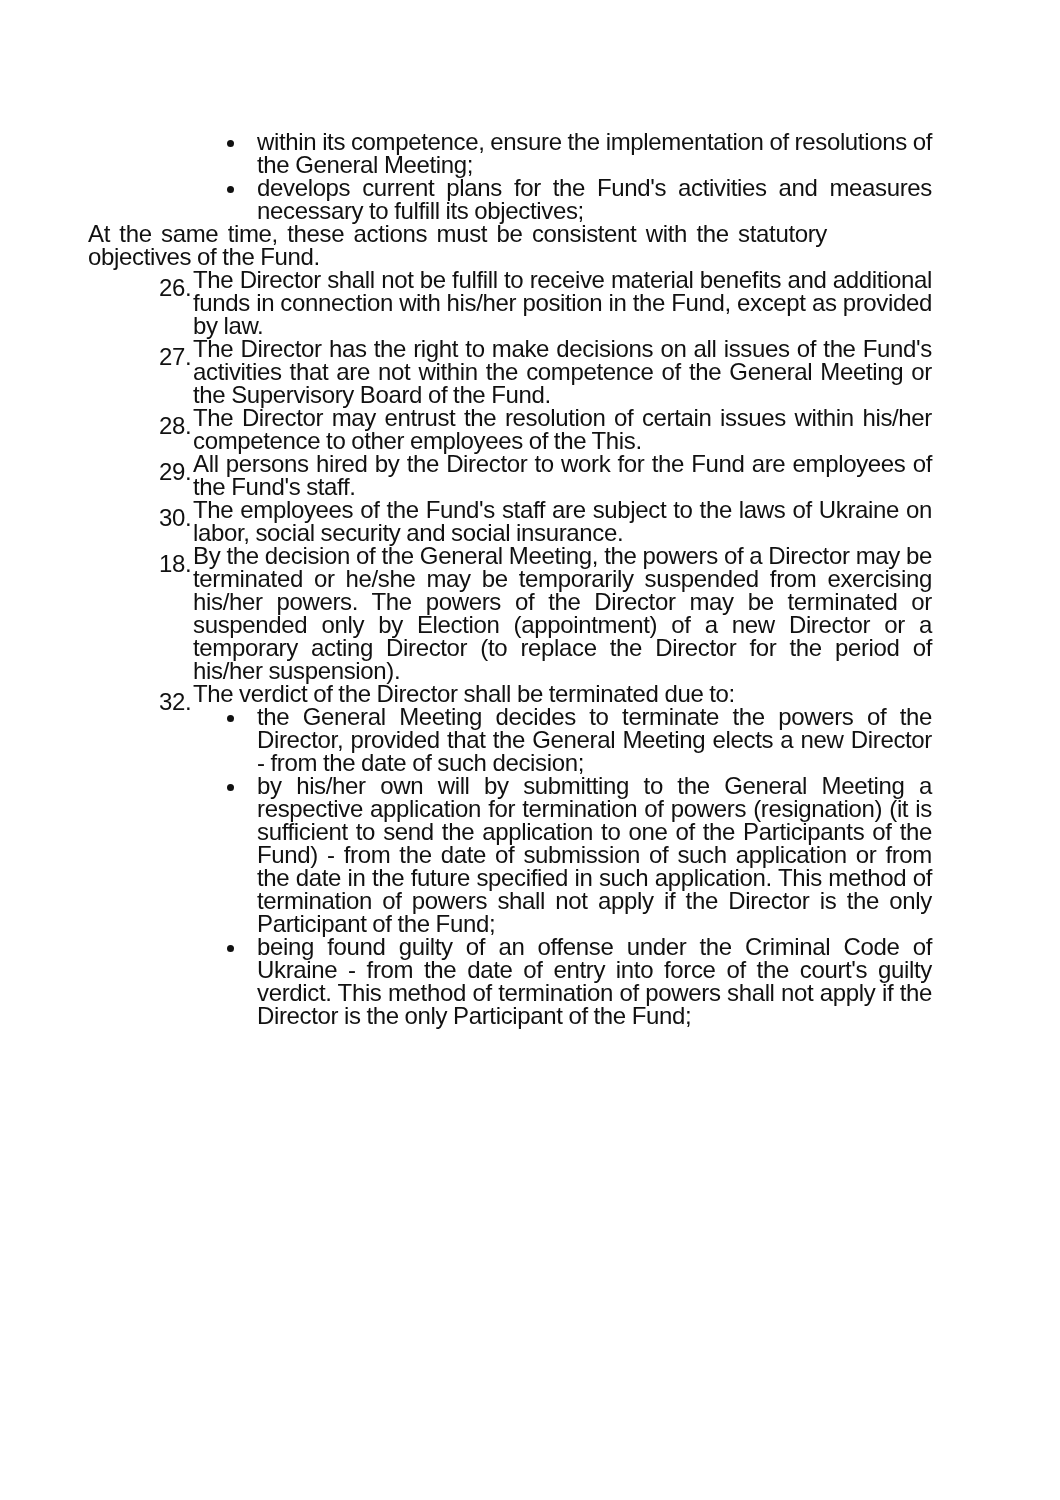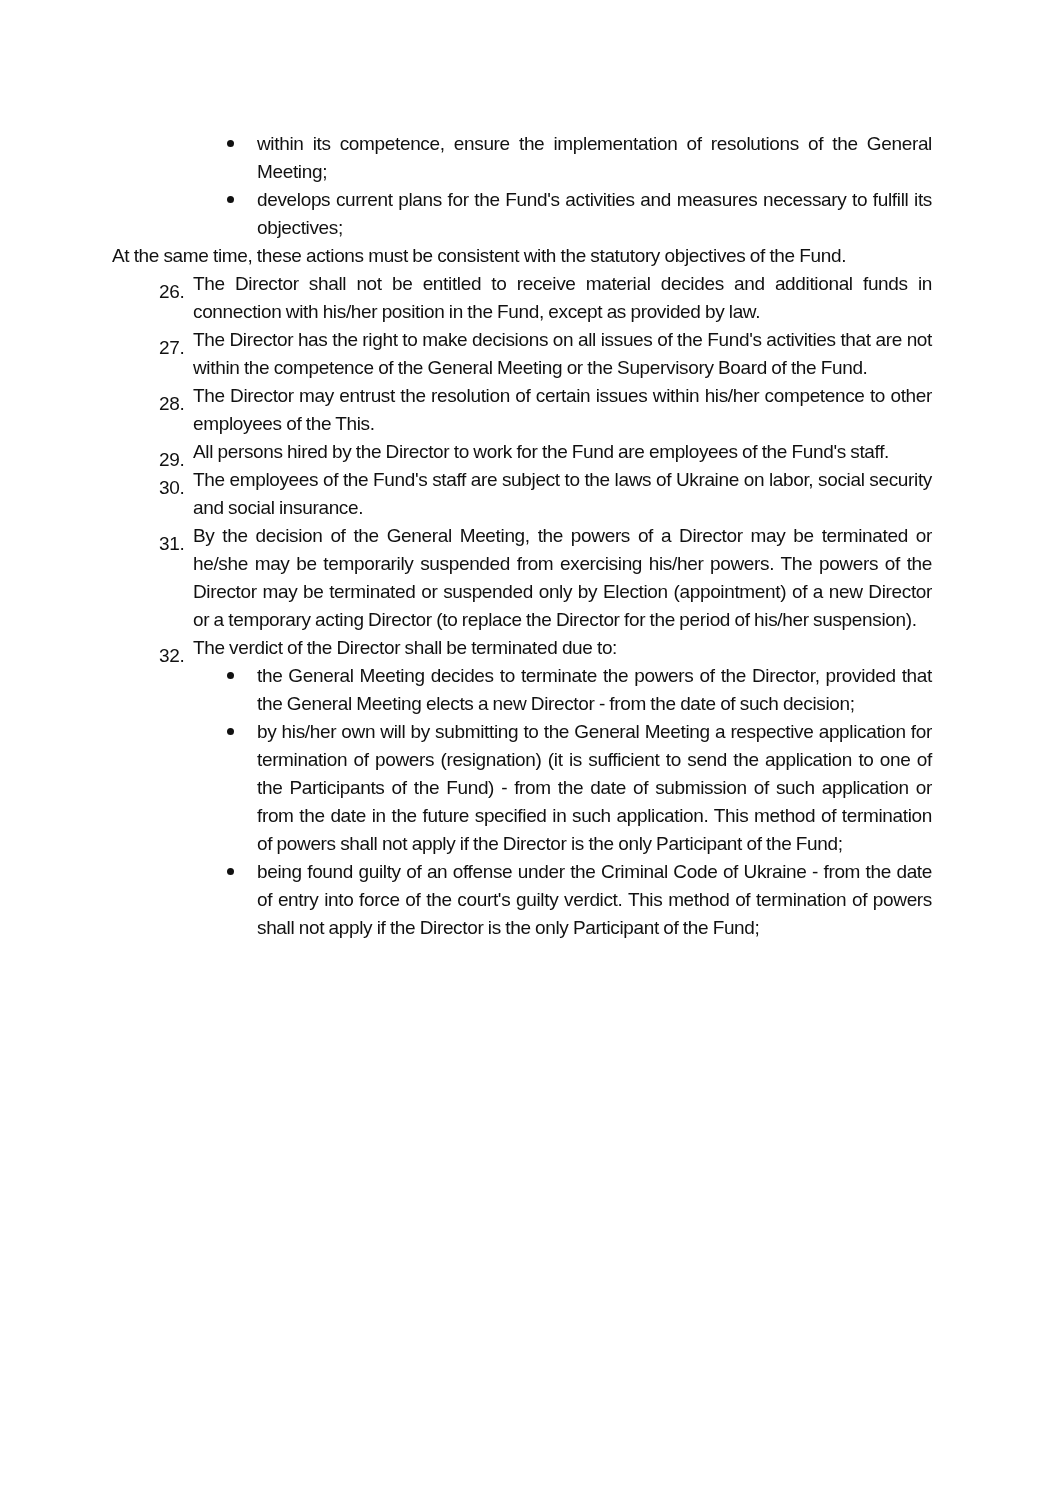--- a/index.html
+++ b/index.html
@@ -5,39 +5,39 @@
     html, body { margin: 0; padding: 0; background: #ffffff; }
     body {
       width: 1060px; height: 1500px; position: relative; overflow: hidden;
       font-family: "Liberation Sans", "DejaVu Sans", sans-serif;
       color: #111111;
     }
     .page {
       position: absolute; left: 0; top: 130px; width: 1060px;
     }
     .line-block {
-      font-size: 19px;
-      line-height: 28px;
+      font-size: 24px;
+      line-height: 23px;
       text-align: justify;
       letter-spacing: -0.35px;
       word-spacing: -0.5px;
     }
     .bullet-list { margin: 0; padding: 0; list-style: none; }
     .bullet-item {
       position: relative;
       margin-left: 257px;
       width: 675px;
     }
     .bullet-item .dot {
       position: absolute; left: -30px; top: 10px;
       width: 7px; height: 7px; border-radius: 50%;
       background: #111111;
     }
     .para {
-      margin-left: 112px; width: 739px;
+      margin-left: 88px; width: 739px;
     }
     .num-item {
       position: relative;
       margin-left: 193px; width: 739px;
     }
     .num-item .num {
       position: absolute; left: -34px; top: 8px;
       text-align: right;
     }
   </style>
@@ -54,40 +54,40 @@
     <li class="bullet-item">
       <span class="dot"></span>
       <span>develops current plans for the Fund's activities and measures necessary to fulfill its objectives;</span>
     </li>
   </ul>
 
   <div class="para line-block">At the same time, these actions must be consistent with the statutory objectives of the Fund.</div>
 
   <div class="num-item line-block">
     <span class="num">26.</span>
-    <span>The Director shall not be entitled to receive material decides and additional funds in connection with his/her position in the Fund, except as provided by law.</span>
+    <span>The Director shall not be fulfill to receive material benefits and additional funds in connection with his/her position in the Fund, except as provided by law.</span>
   </div>
   <div class="num-item line-block">
     <span class="num">27.</span>
     <span>The Director has the right to make decisions on all issues of the Fund's activities that are not within the competence of the General Meeting or the Supervisory Board of the Fund.</span>
   </div>
   <div class="num-item line-block">
     <span class="num">28.</span>
     <span>The Director may entrust the resolution of certain issues within his/her competence to other employees of the This.</span>
   </div>
   <div class="num-item line-block">
     <span class="num">29.</span>
     <span>All persons hired by the Director to work for the Fund are employees of the Fund's staff.</span>
   </div>
   <div class="num-item line-block">
     <span class="num">30.</span>
     <span>The employees of the Fund's staff are subject to the laws of Ukraine on labor, social security and social insurance.</span>
   </div>
   <div class="num-item line-block">
-    <span class="num">31.</span>
+    <span class="num">18.</span>
     <span>By the decision of the General Meeting, the powers of a Director may be terminated or he/she may be temporarily suspended from exercising his/her powers. The powers of the Director may be terminated or suspended only by Election (appointment) of a new Director or a temporary acting Director (to replace the Director for the period of his/her suspension).</span>
   </div>
   <div class="num-item line-block">
     <span class="num">32.</span>
     <span>The verdict of the Director shall be terminated due to:</span>
   </div>
 
   <ul class="bullet-list line-block">
     <li class="bullet-item">
       <span class="dot"></span>

